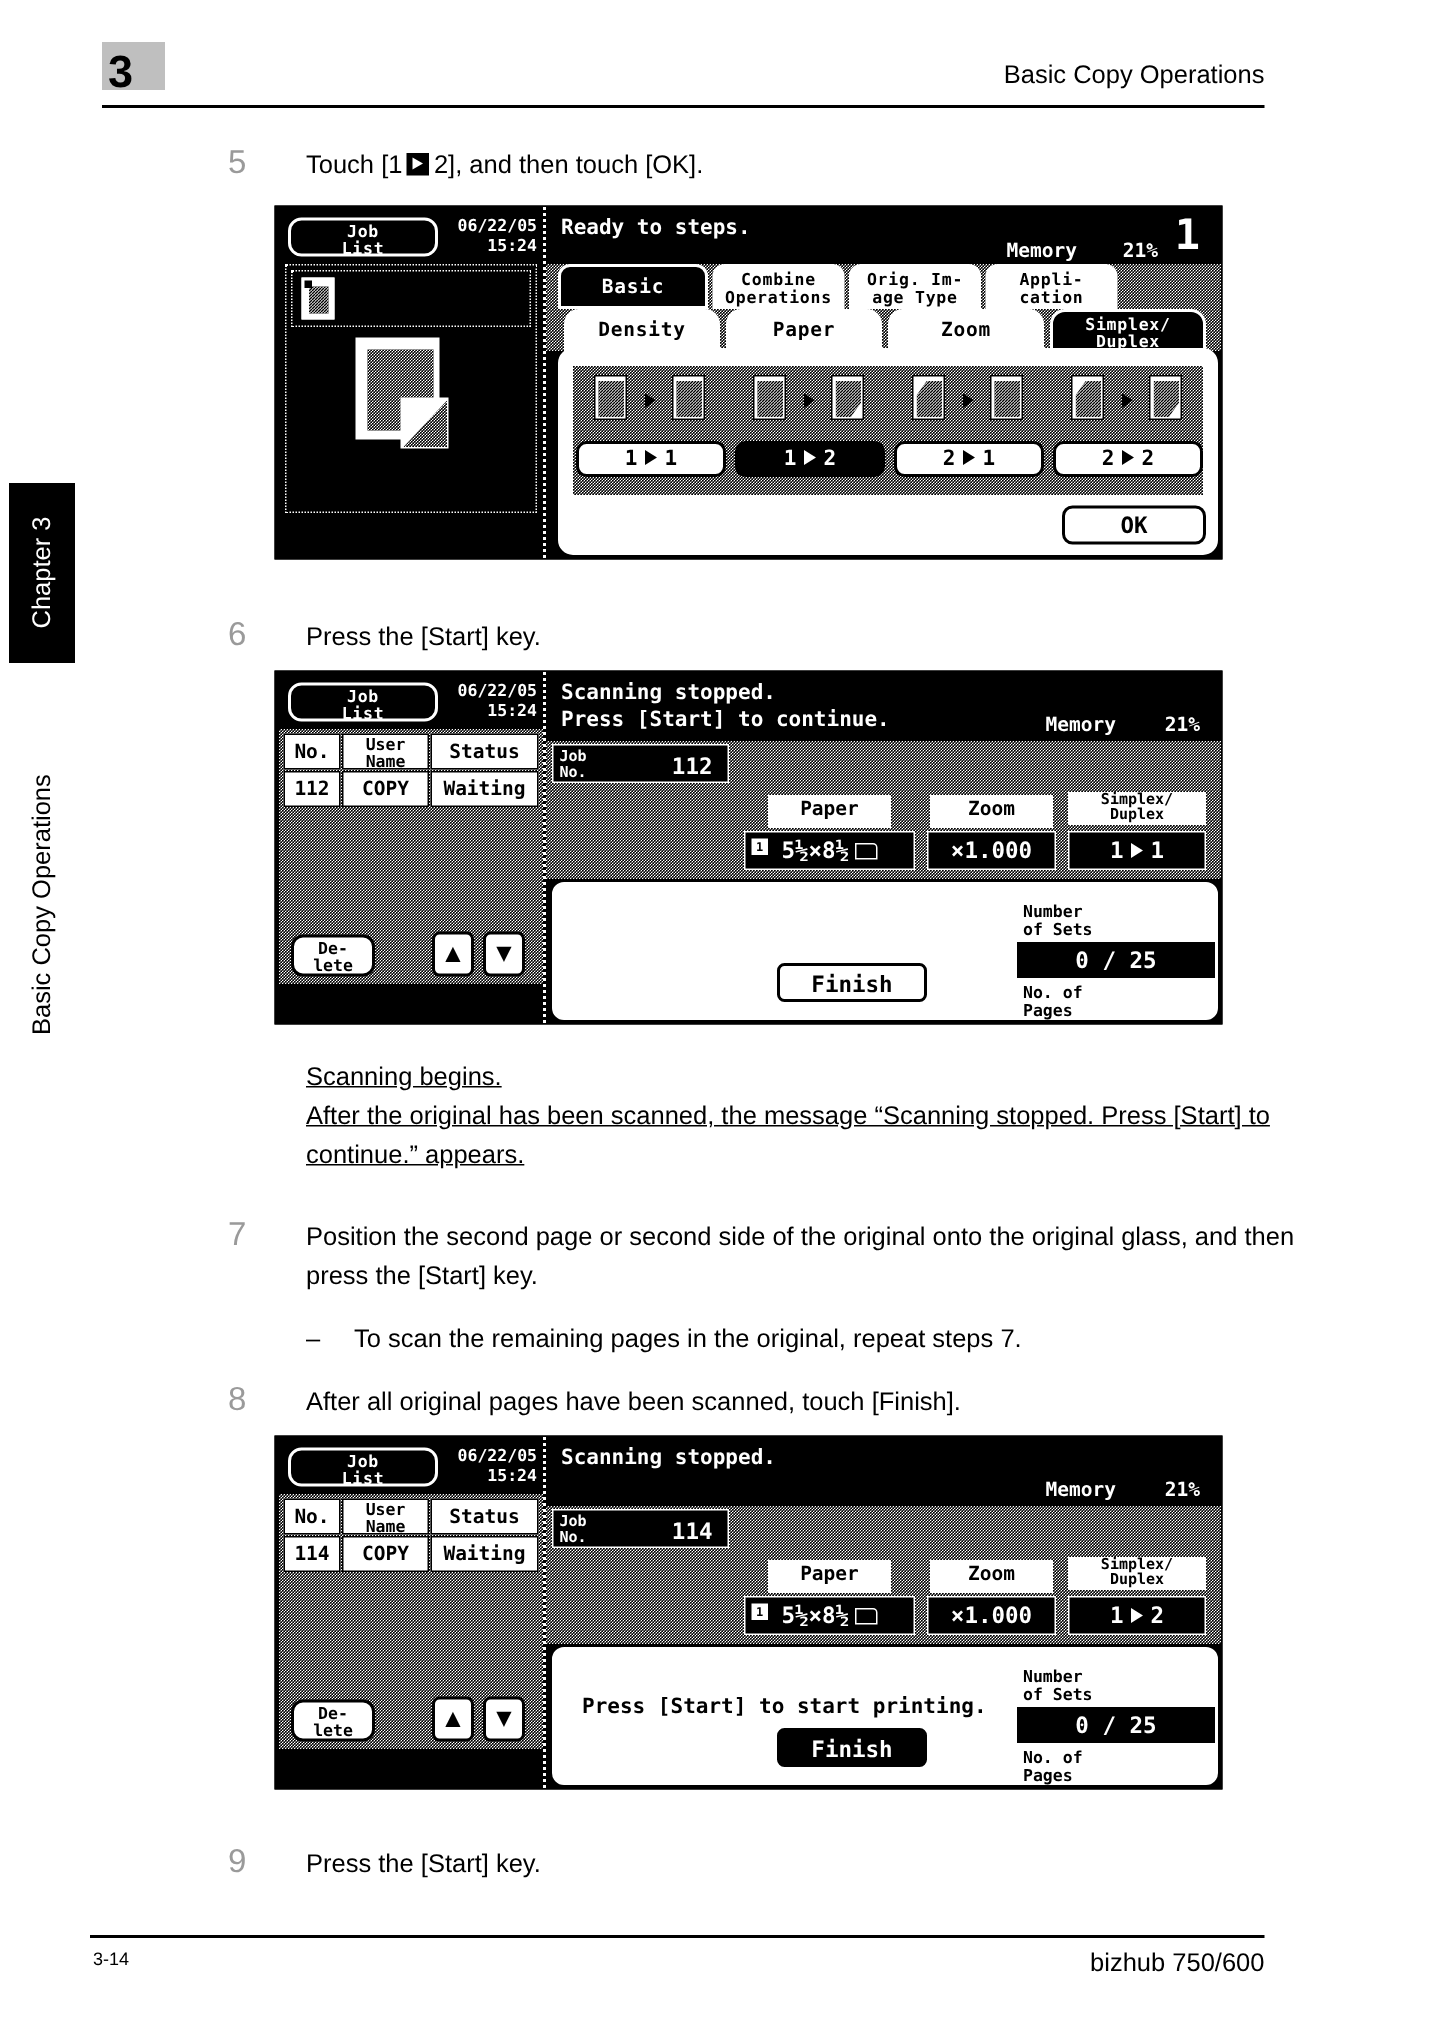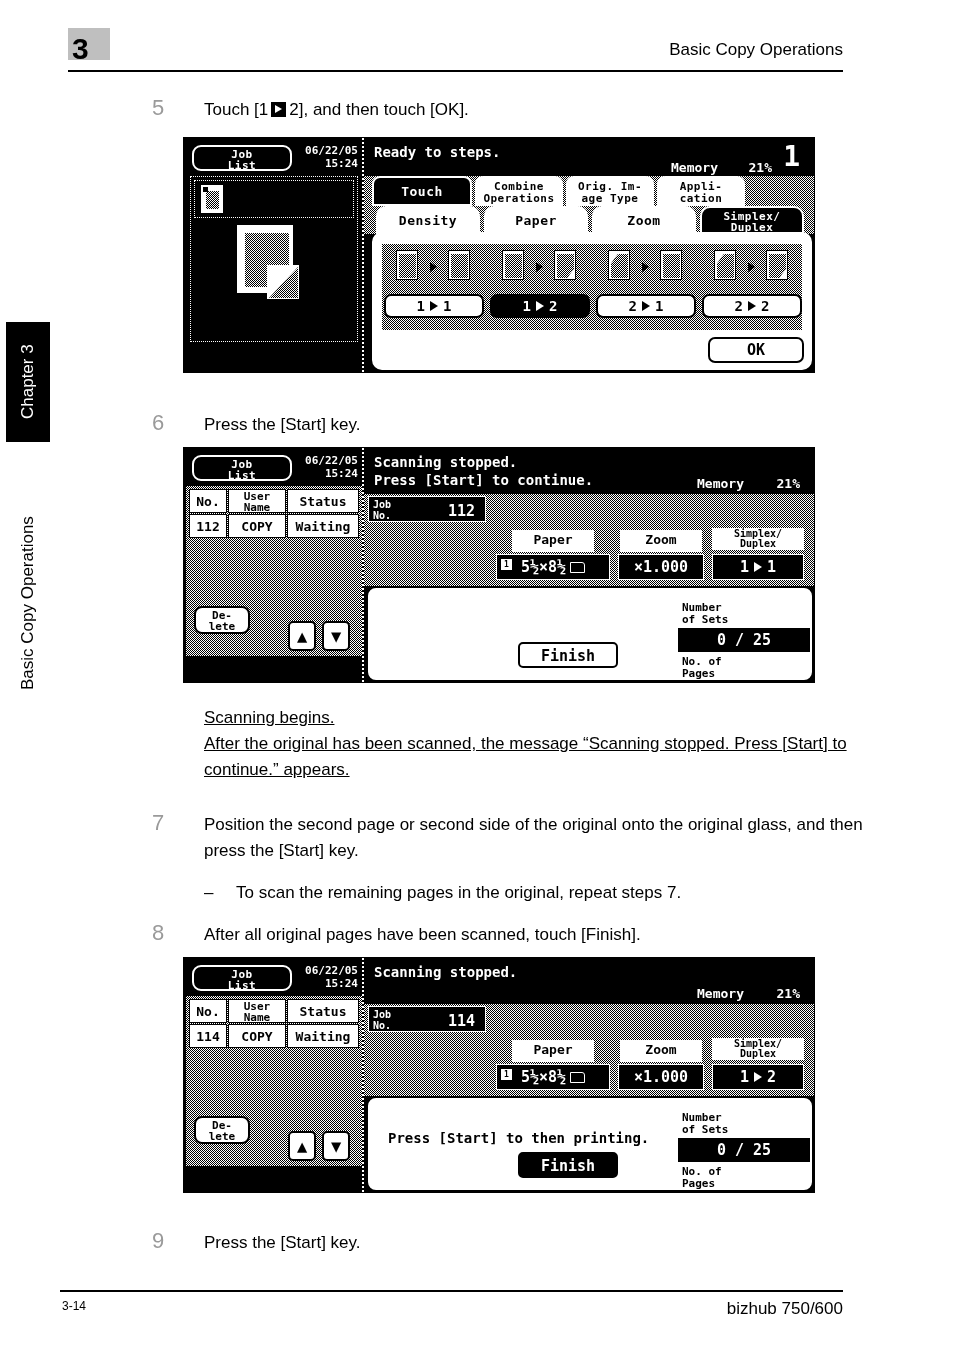--- a/index.html
+++ b/index.html
@@ -563,21 +563,21 @@
     font-size: 13px;
     font-weight: bold;
     text-align: center;
     padding-top: 4px;
     box-sizing: border-box;
     border: 1px solid #000;
   }
   .del-btn {
     position: absolute;
     left: 8px;
-    bottom: 22px;
+    bottom: 5px;
     width: 56px;
     height: 28px;
     background: #fff;
     color: #000;
     border: 2px solid #000;
     border-radius: 8px;
     box-sizing: border-box;
     font-size: 11px;
     line-height: 11px;
     font-weight: bold;
@@ -797,21 +797,21 @@
   <div class="lcd-right">
     <div class="lcd-msg">Ready to steps.</div>
     <div class="lcd-memory" style="right:96px; top:22px;">Memory</div>
     <div class="lcd-memory" style="right:42px; top:22px;">21%</div>
     <div class="lcd-copies">1</div>
 
     <div class="dither-bg" style="position:absolute; left:0; top:38px; right:0; height:58px;"></div>
 
     <div class="tabrow1">
       <div class="tab1 active single" style="left:0px; width:100px;">
-        <span>Touch</span>
+        <span>Basic</span>
       </div>
       <div class="tab1" style="left:103px; width:88px;">
         <span>Combine</span>
         <span>Operations</span>
       </div>
       <div class="tab1" style="left:194px; width:88px;">
         <span>Orig. Im-</span>
         <span>age Type</span>
       </div>
       <div class="tab1" style="left:285px; width:88px;">
@@ -1090,21 +1090,21 @@
 
     <div class="settag two" style="left:348px; top:80px; width:92px;">
       <span>Simplex/</span>
       <span>Duplex</span>
     </div>
     <div class="setval" style="left:348px; top:106px; width:92px;">
       <span>1</span><span class="ar"></span><span>2</span>
     </div>
 
     <div class="msgpanel" style="left:4px; top:140px; right:2px; bottom:2px;">
-      <div class="msgtext">Press [Start] to then printing.</div>
+      <div class="msgtext">Press [Start] to start printing.</div>
       <div class="finish-btn sel">Finish</div>
       <div class="cnt-label" style="left:312px; top:12px;">
         <span>Number</span>
         <span>of Sets</span>
       </div>
       <div class="cnt-val" style="left:308px; top:38px; width:132px;">0 / 25</div>
       <div class="cnt-label" style="left:312px; top:66px;">
         <span>No. of</span>
         <span>Pages</span>
       </div>

